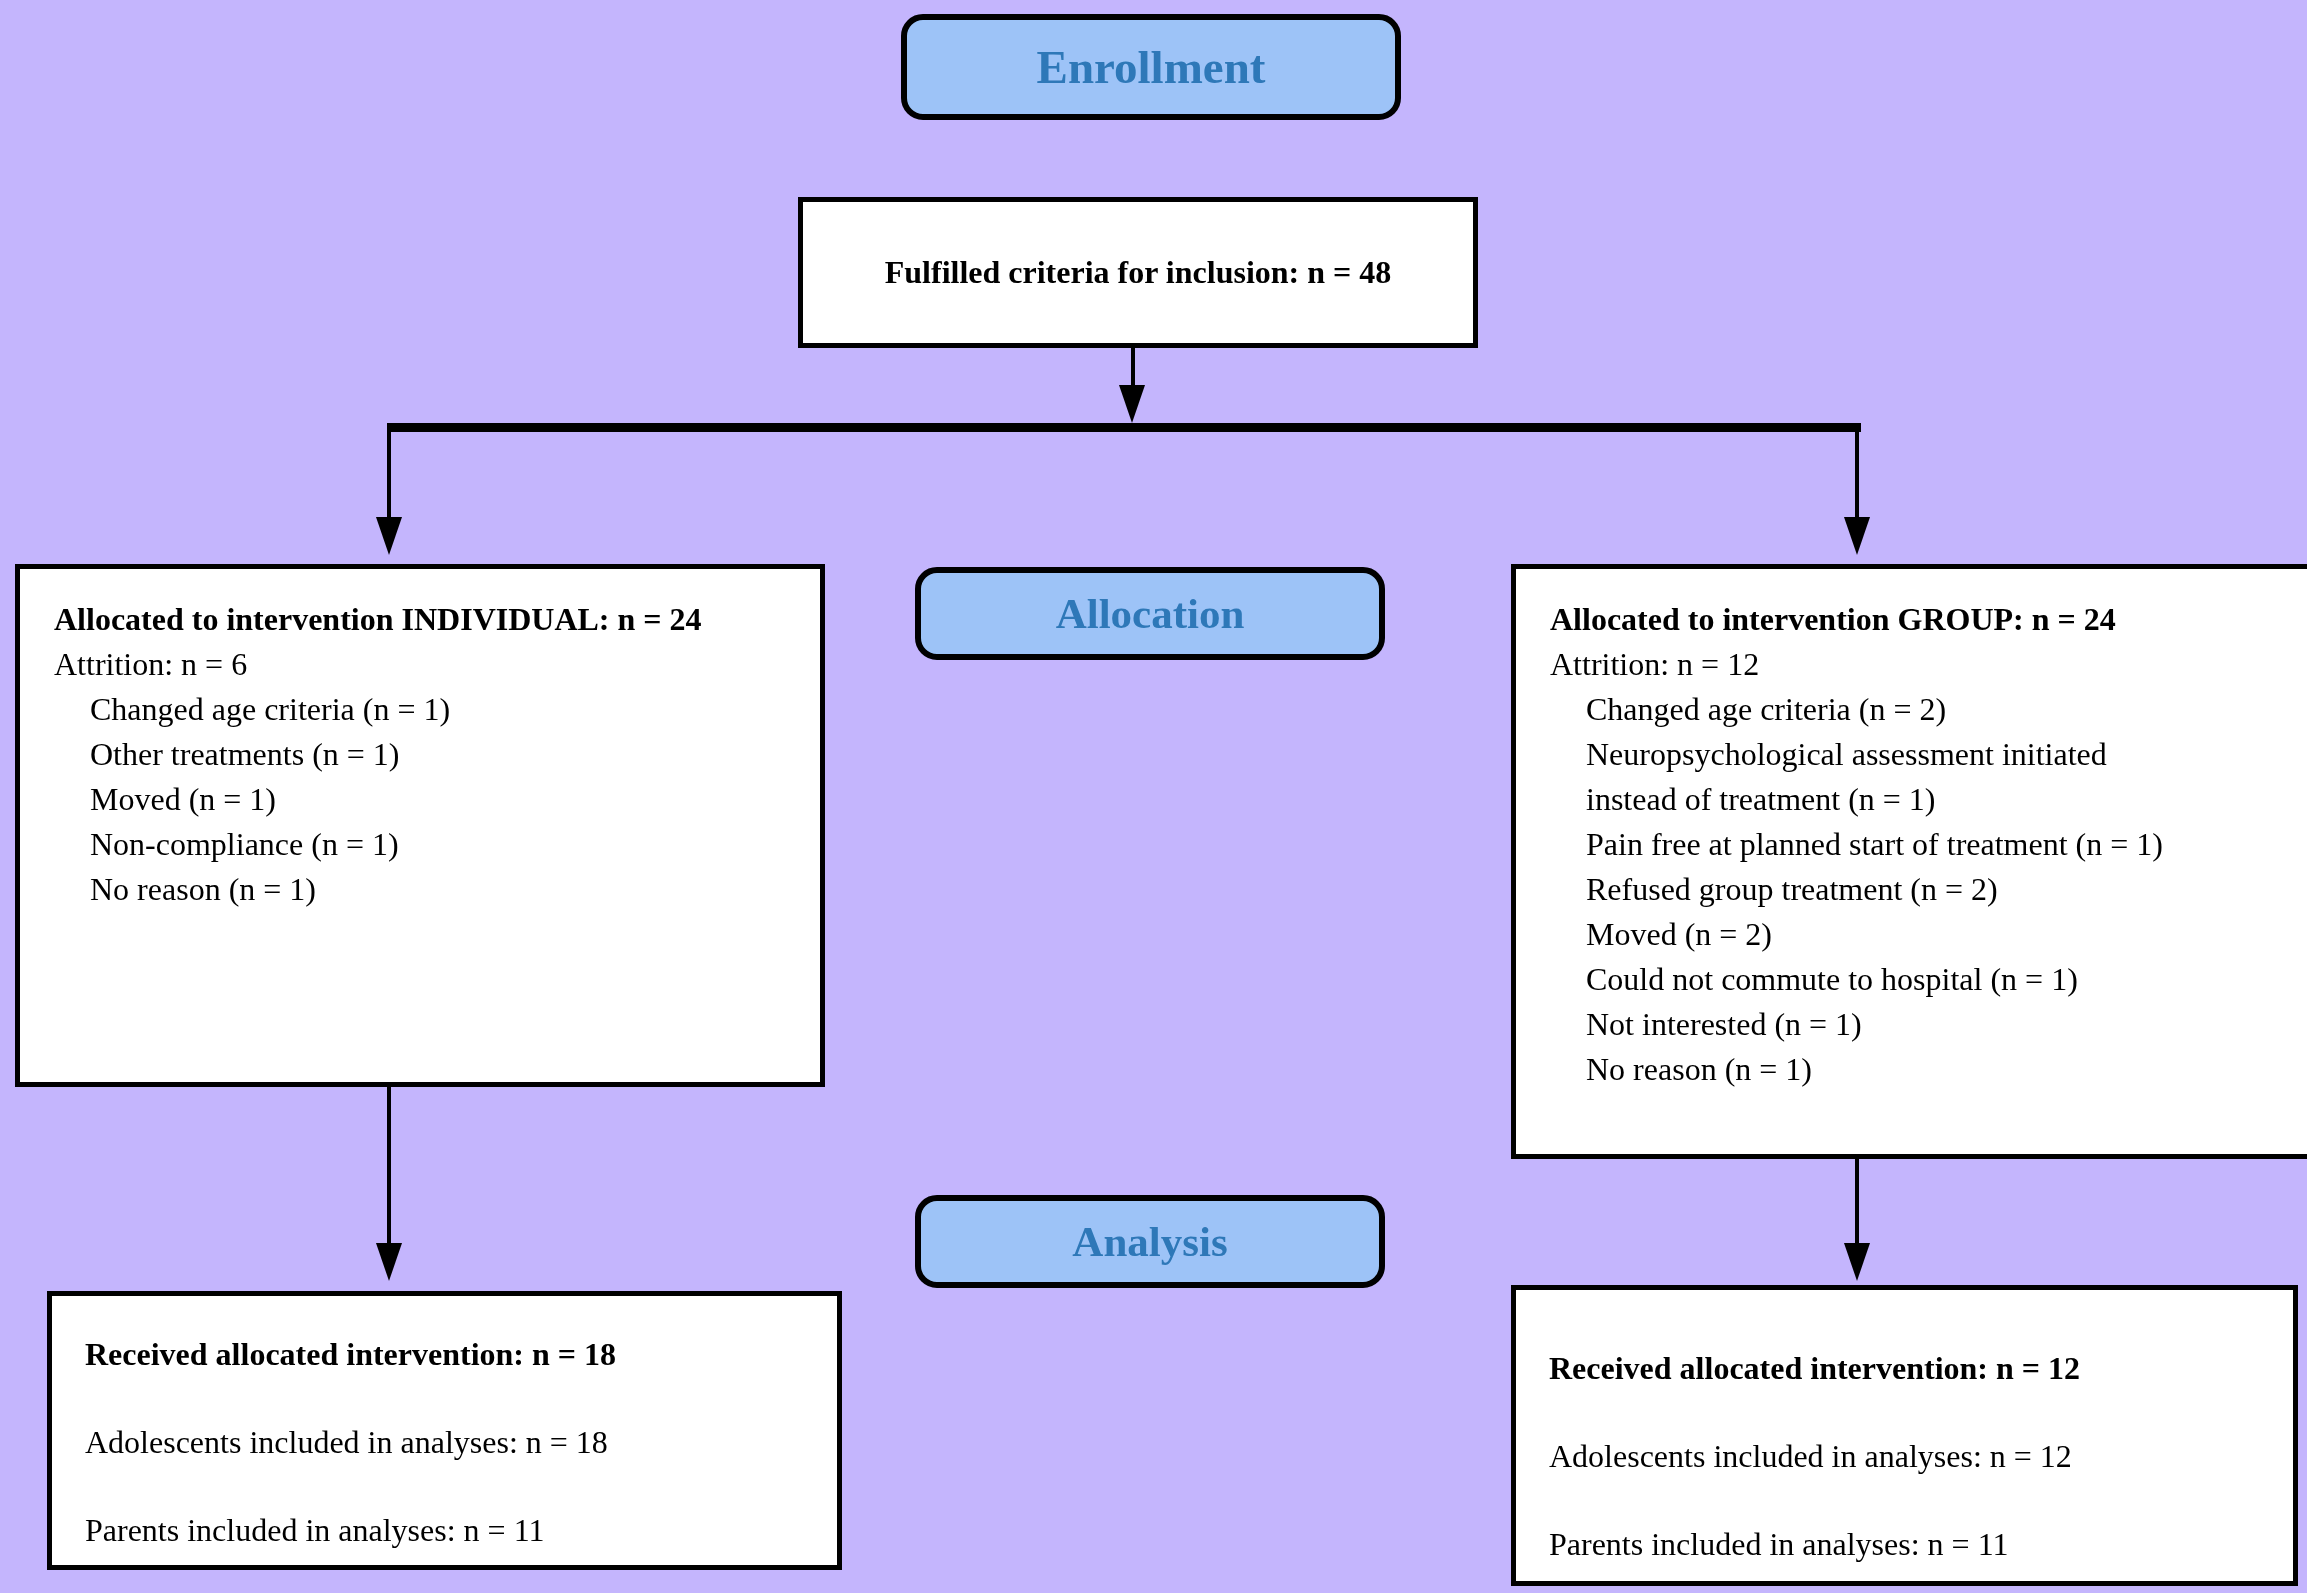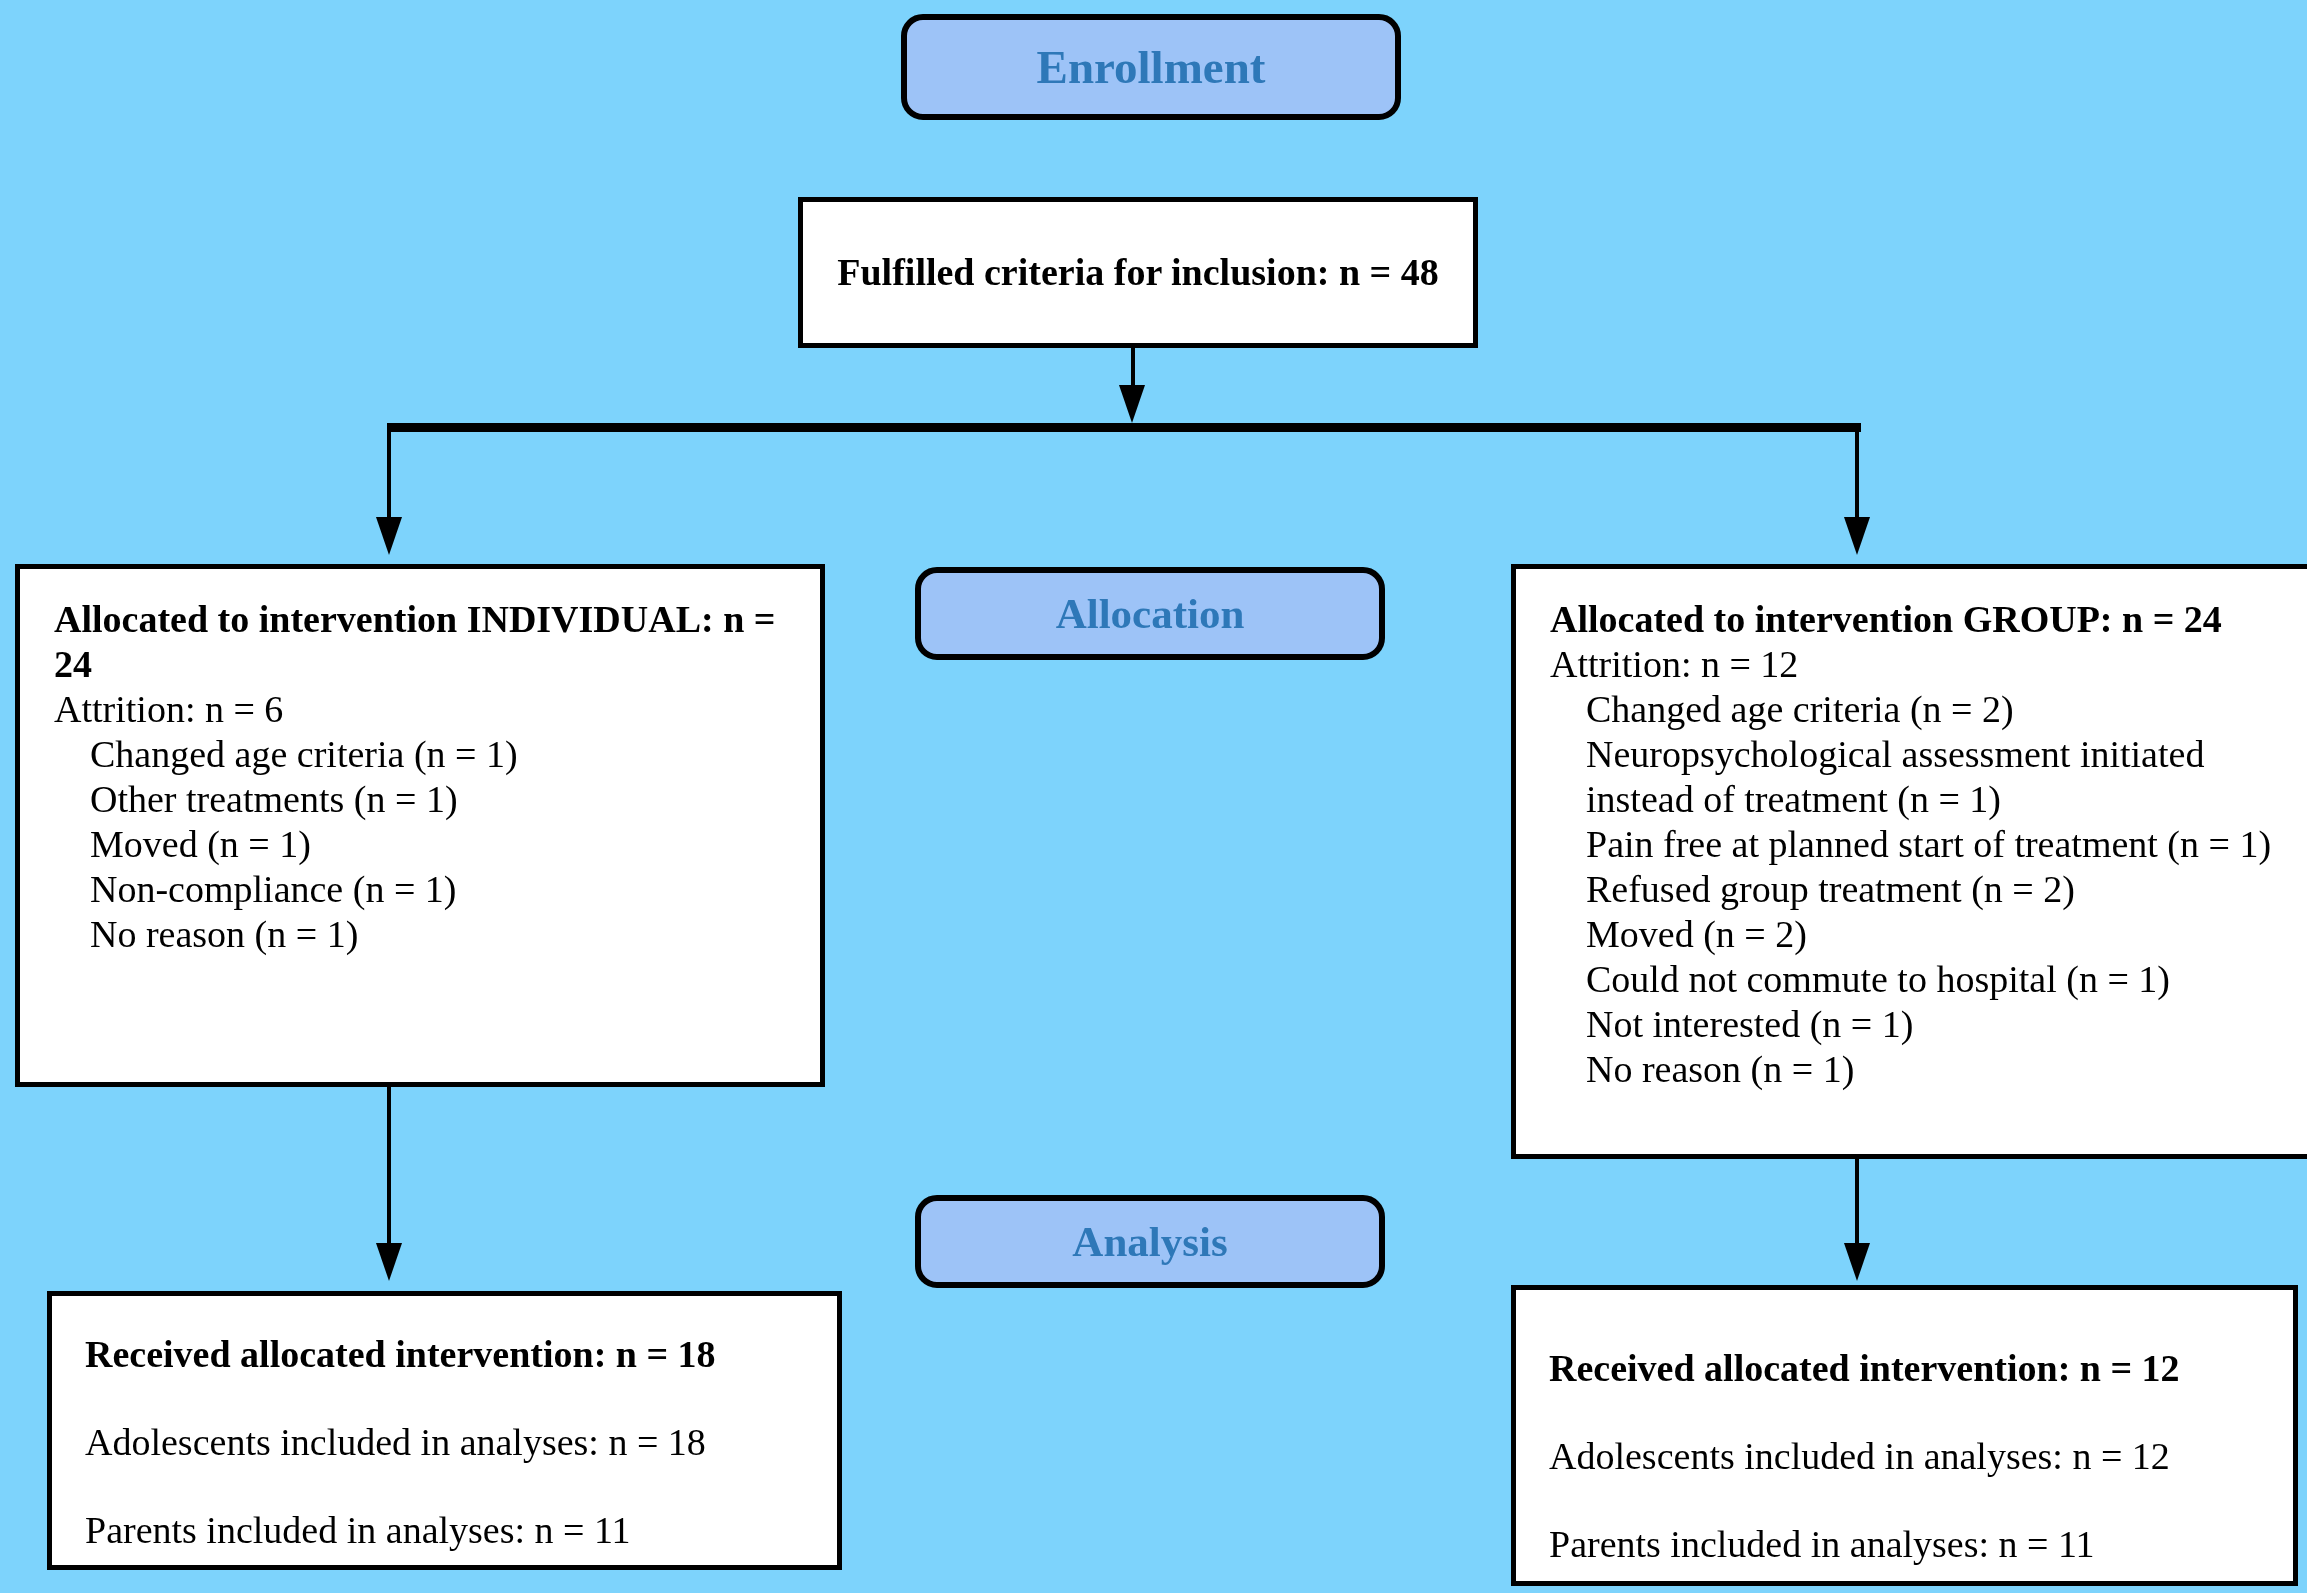--- a/index.html
+++ b/index.html
@@ -4,21 +4,21 @@
 <style>
   html, body {
     margin: 0;
     padding: 0;
     background: #ffffff;
   }
   .canvas {
     position: relative;
     width: 2307px;
     height: 1593px;
-    background: #7dd3fc;
+    background: #c4b5fd;
     font-family: "Liberation Serif", "DejaVu Serif", serif;
     color: #000000;
   }
 
   
   .stage-label {
     position: absolute;
     box-sizing: border-box;
     background: var(--stage-fill, #9DC3F7);
     border: 6.6px solid #000000;
@@ -32,21 +32,21 @@
   .stage-label.enrollment { left: 901px; top: 14.4px;  width: 500px; height: 106px; font-size: 47px; }
   .stage-label.allocation { left: 915px; top: 567px; width: 470px; height: 93px; font-size: 43px; }
   .stage-label.analysis   { left: 915px; top: 1195px;width: 470px; height: 93px; font-size: 43px; }
 
   
   .flow-box {
     position: absolute;
     box-sizing: border-box;
     background: #ffffff;
     border: 5.3px solid #000000;
-    font-size: 38px;
+    font-size: 32px;
     line-height: 45px;
   }
   .box-fulfilled {
     left: 798px; top: 197px; width: 680px; height: 151px;
     display: flex; align-items: center; justify-content: center;
     font-weight: 700;
     text-align: center;
   }
   .box-arm-left  { left: 15px;   top: 564px; width: 810px; height: 523px; padding: 27.6px 13px 0 34px; }
   .box-arm-right { left: 1511px; top: 564px; width: 825px; height: 595px; padding: 27.6px 13px 0 34px; }

